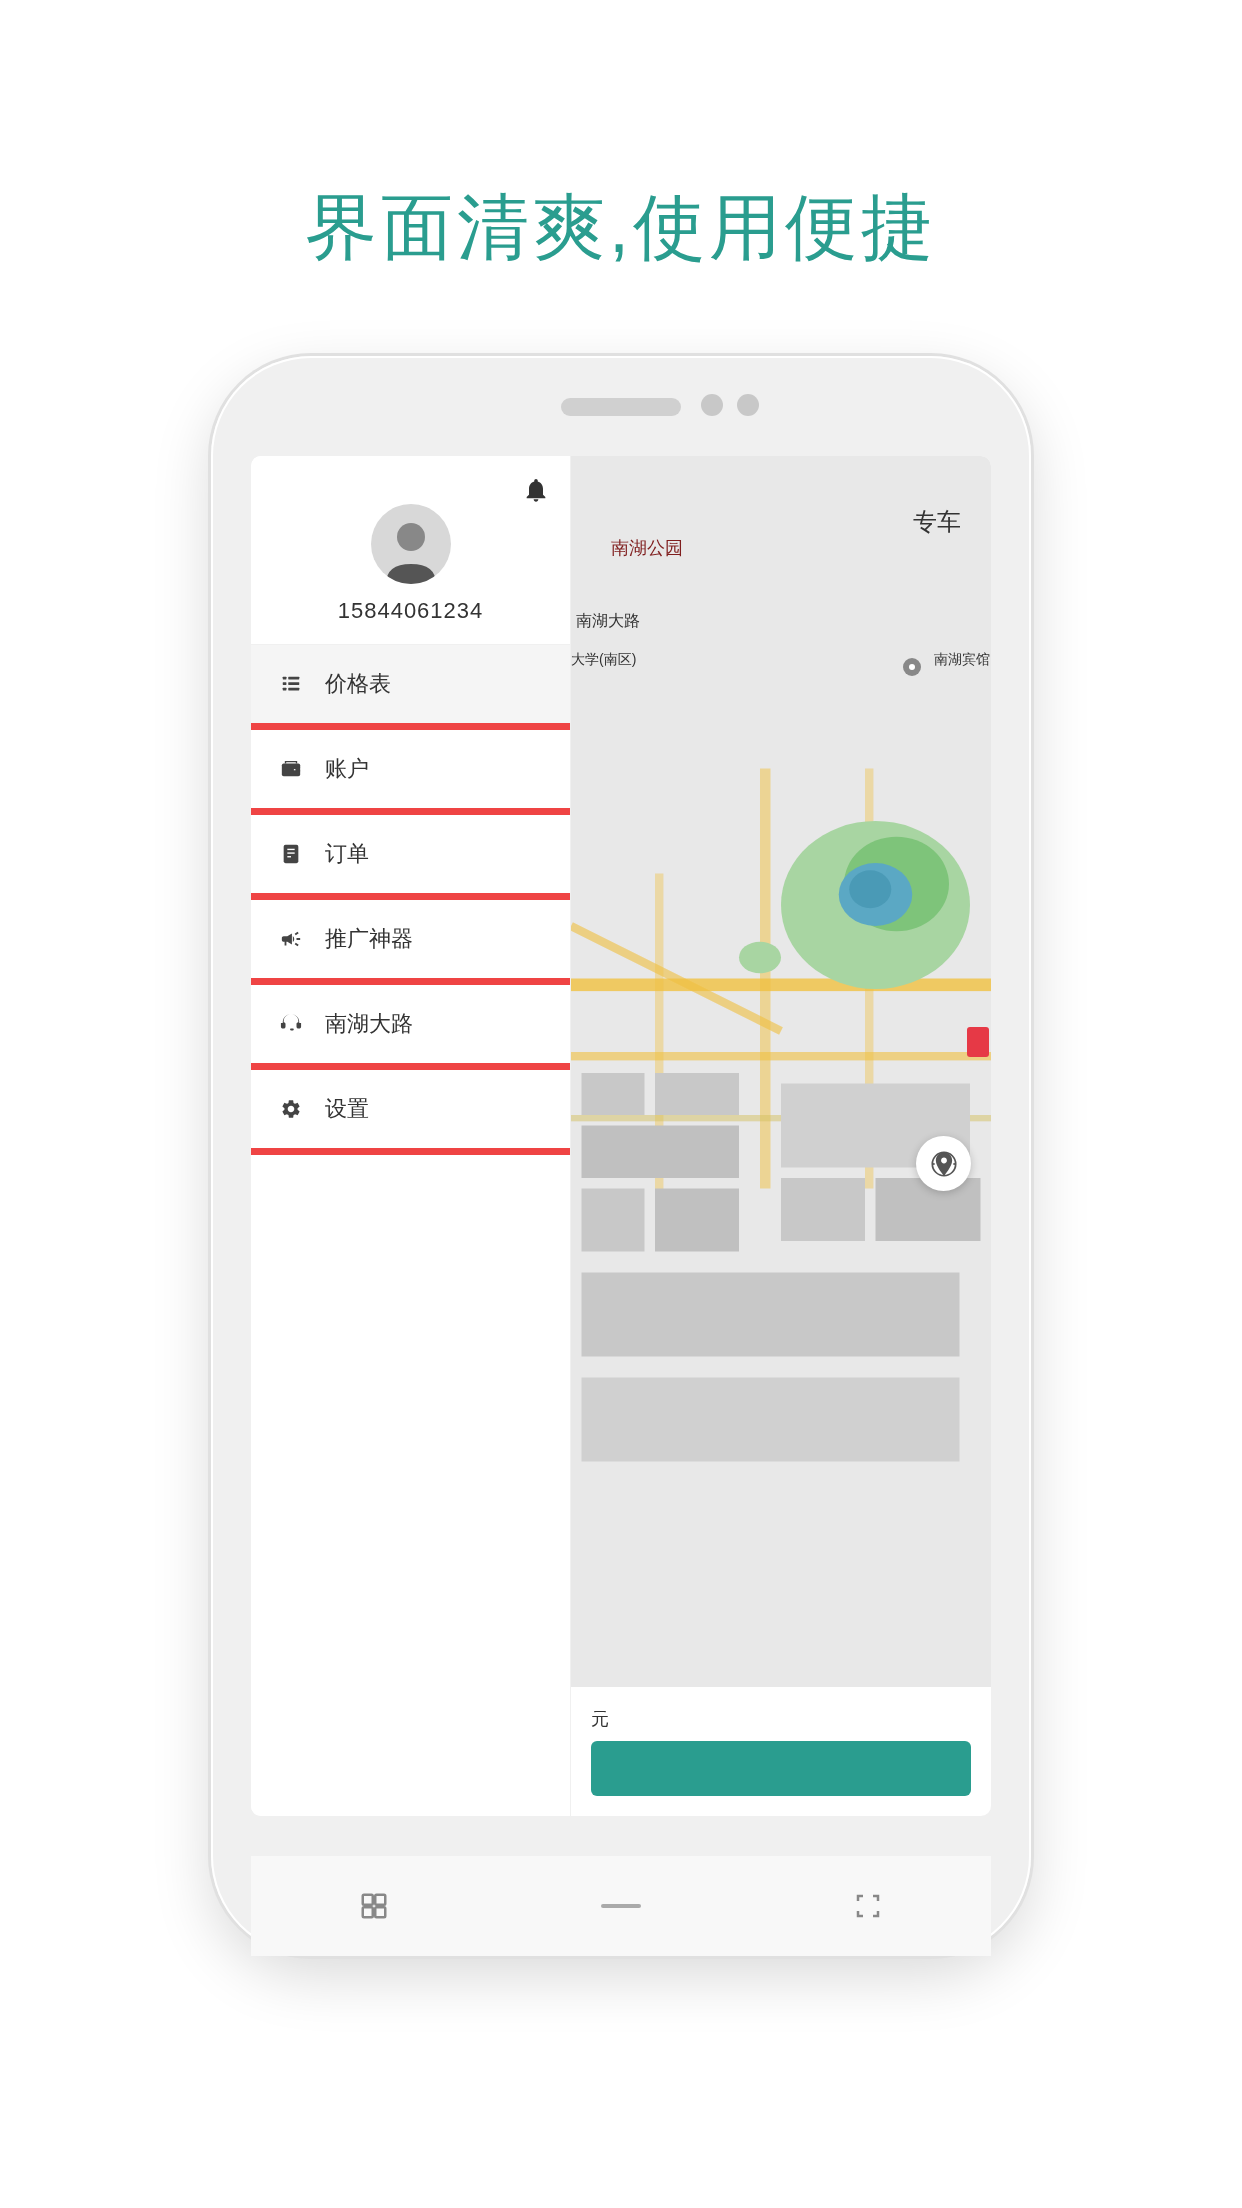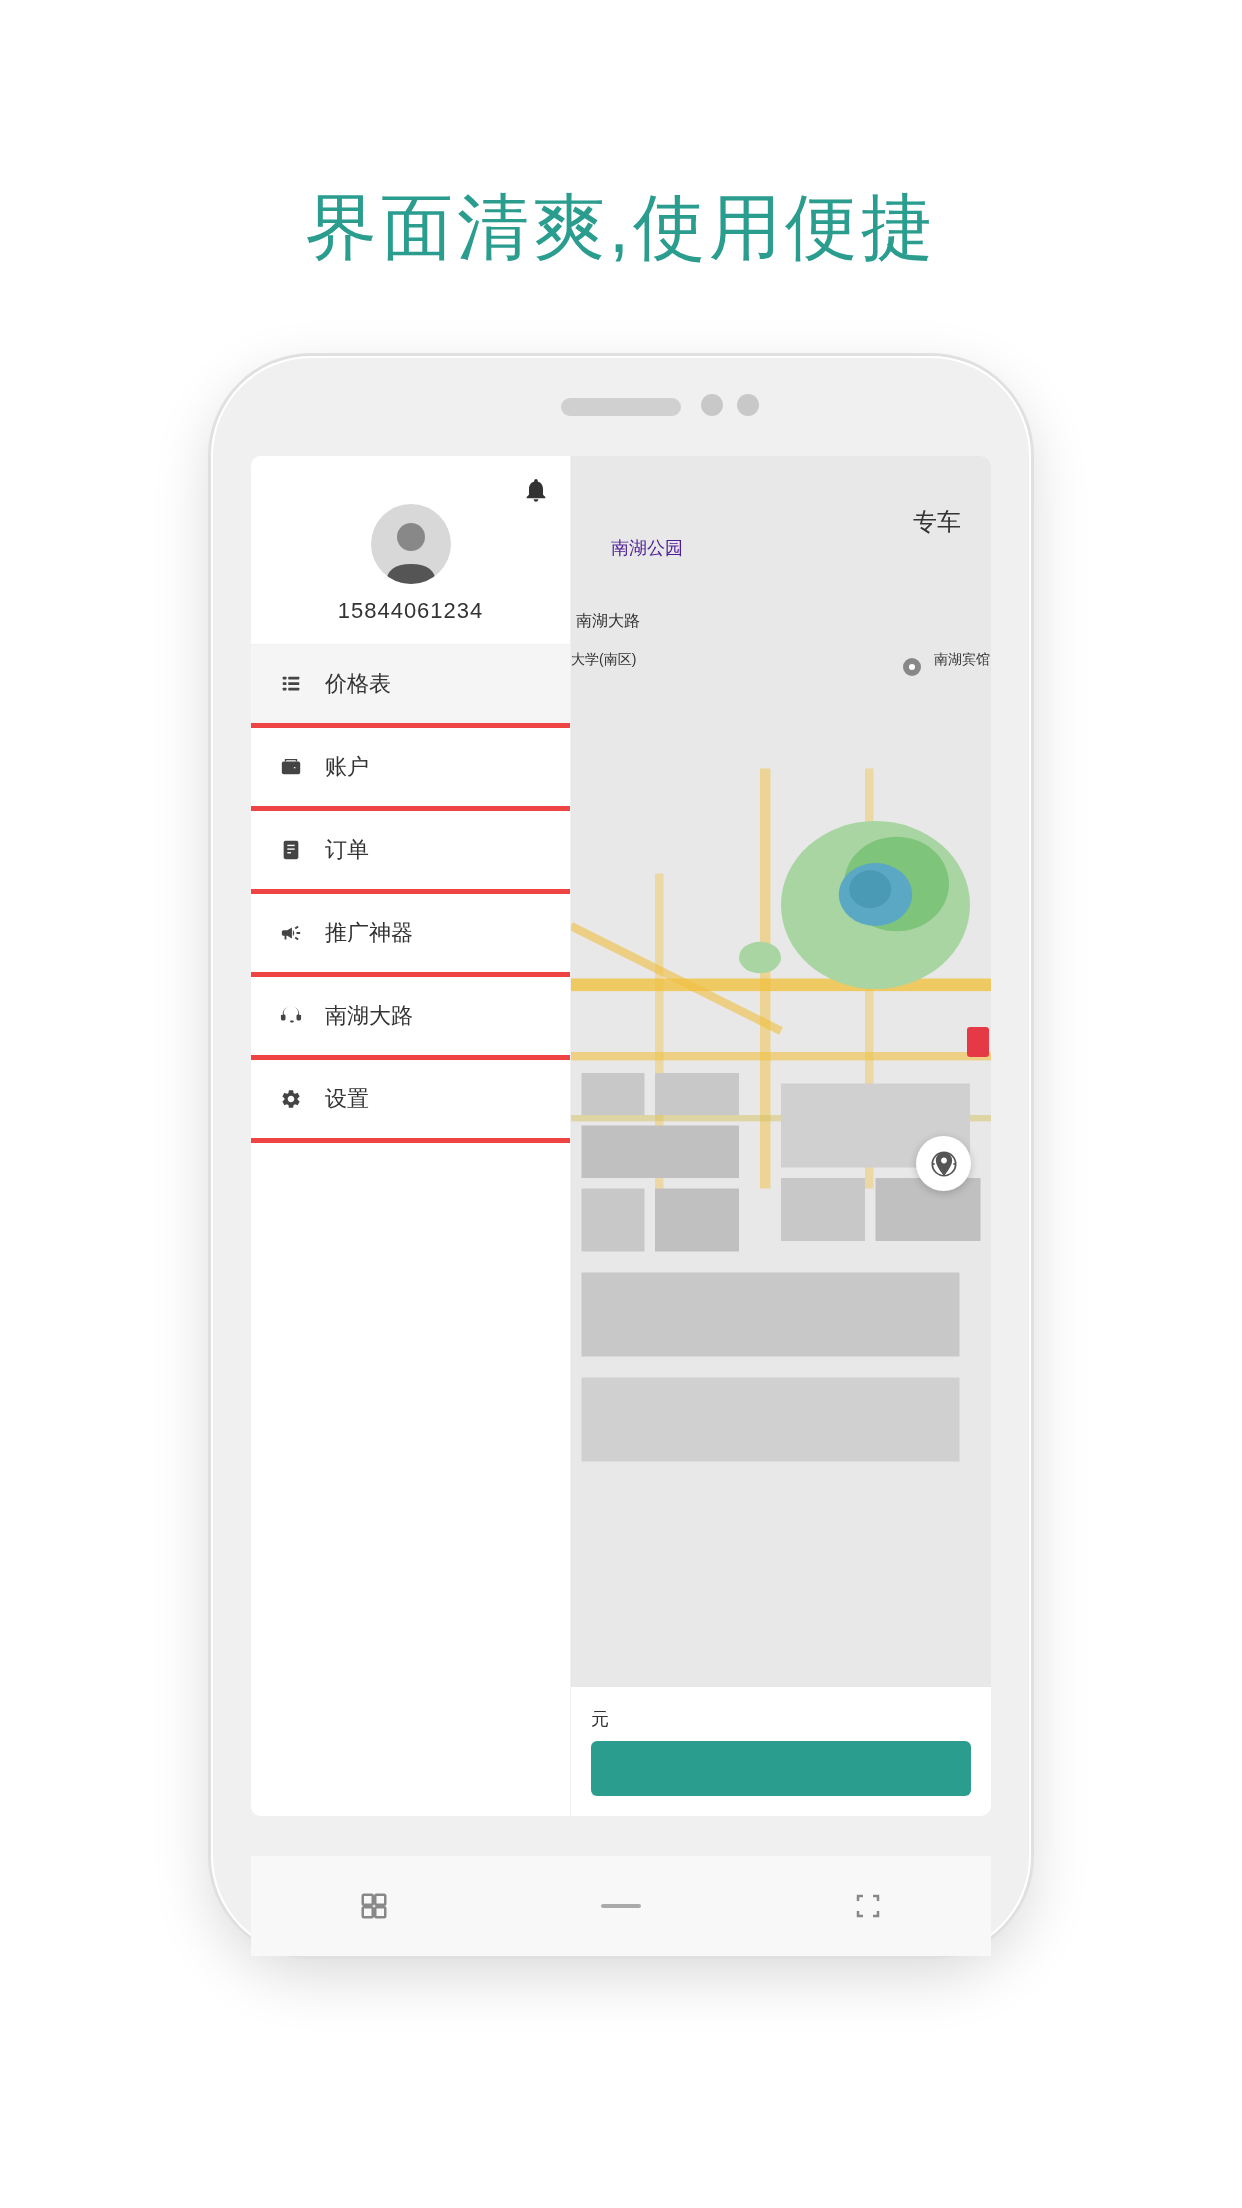--- a/index.html
+++ b/index.html
@@ -142,21 +142,21 @@
       display: flex;
       flex-direction: column;
     }
 
     .menu-item {
       display: flex;
       align-items: center;
       padding: 24px 26px;
       gap: 20px;
       cursor: pointer;
-      border-bottom: 5px solid #ef4444;
+      border-bottom: 7px solid #ef4444;
     }
 
     .menu-item:first-child {
       background: #f5f5f5;
     }
 
     .menu-icon {
       width: 28px;
       height: 28px;
       display: flex;
@@ -399,21 +399,21 @@
 
         <ellipse cx="290" cy="120" rx="35" ry="30" fill="#5ba8c4"></ellipse>
         <ellipse cx="285" cy="115" rx="20" ry="18" fill="#4a9ab6"></ellipse>
 
         <ellipse cx="180" cy="180" rx="20" ry="15" fill="#a8d5a2"></ellipse>
 
         <line x1="0" y1="150" x2="200" y2="250" stroke="#f0c040" stroke-width="8" opacity="0.6"></line>
       </svg>
 
       <div class="map-label" style="top: 50px; right: 30px; font-size: 24px; color: #333;">专车</div>
-      <div class="map-label" style="top: 80px; left: 40px; font-size: 18px; color: #4c1d95;">南湖公园</div>
+      <div class="map-label" style="top: 80px; left: 40px; font-size: 18px; color: #7f1d1d;">南湖公园</div>
       <div class="map-label" style="top: 155px; left: 5px; font-size: 16px; color: #333;">南湖大路</div>
       <div class="map-label" style="top: 195px; right: 1px; font-size: 14px; color: #333;">南湖宾馆</div>
       <div class="map-label" style="top: 195px; left: 0px; font-size: 14px; color: #333;">大学(南区)</div>
 
       <div style="position:absolute; top:202px; right:70px; width:18px; height:18px; border-radius:50%; background:#888; display:flex; align-items:center; justify-content:center;">
         <div style="width:6px; height:6px; border-radius:50%; background:white;"></div>
       </div>
 
       <div class="location-btn">
         <svg width="28" height="28" viewBox="0 0 24 24" fill="#555">

